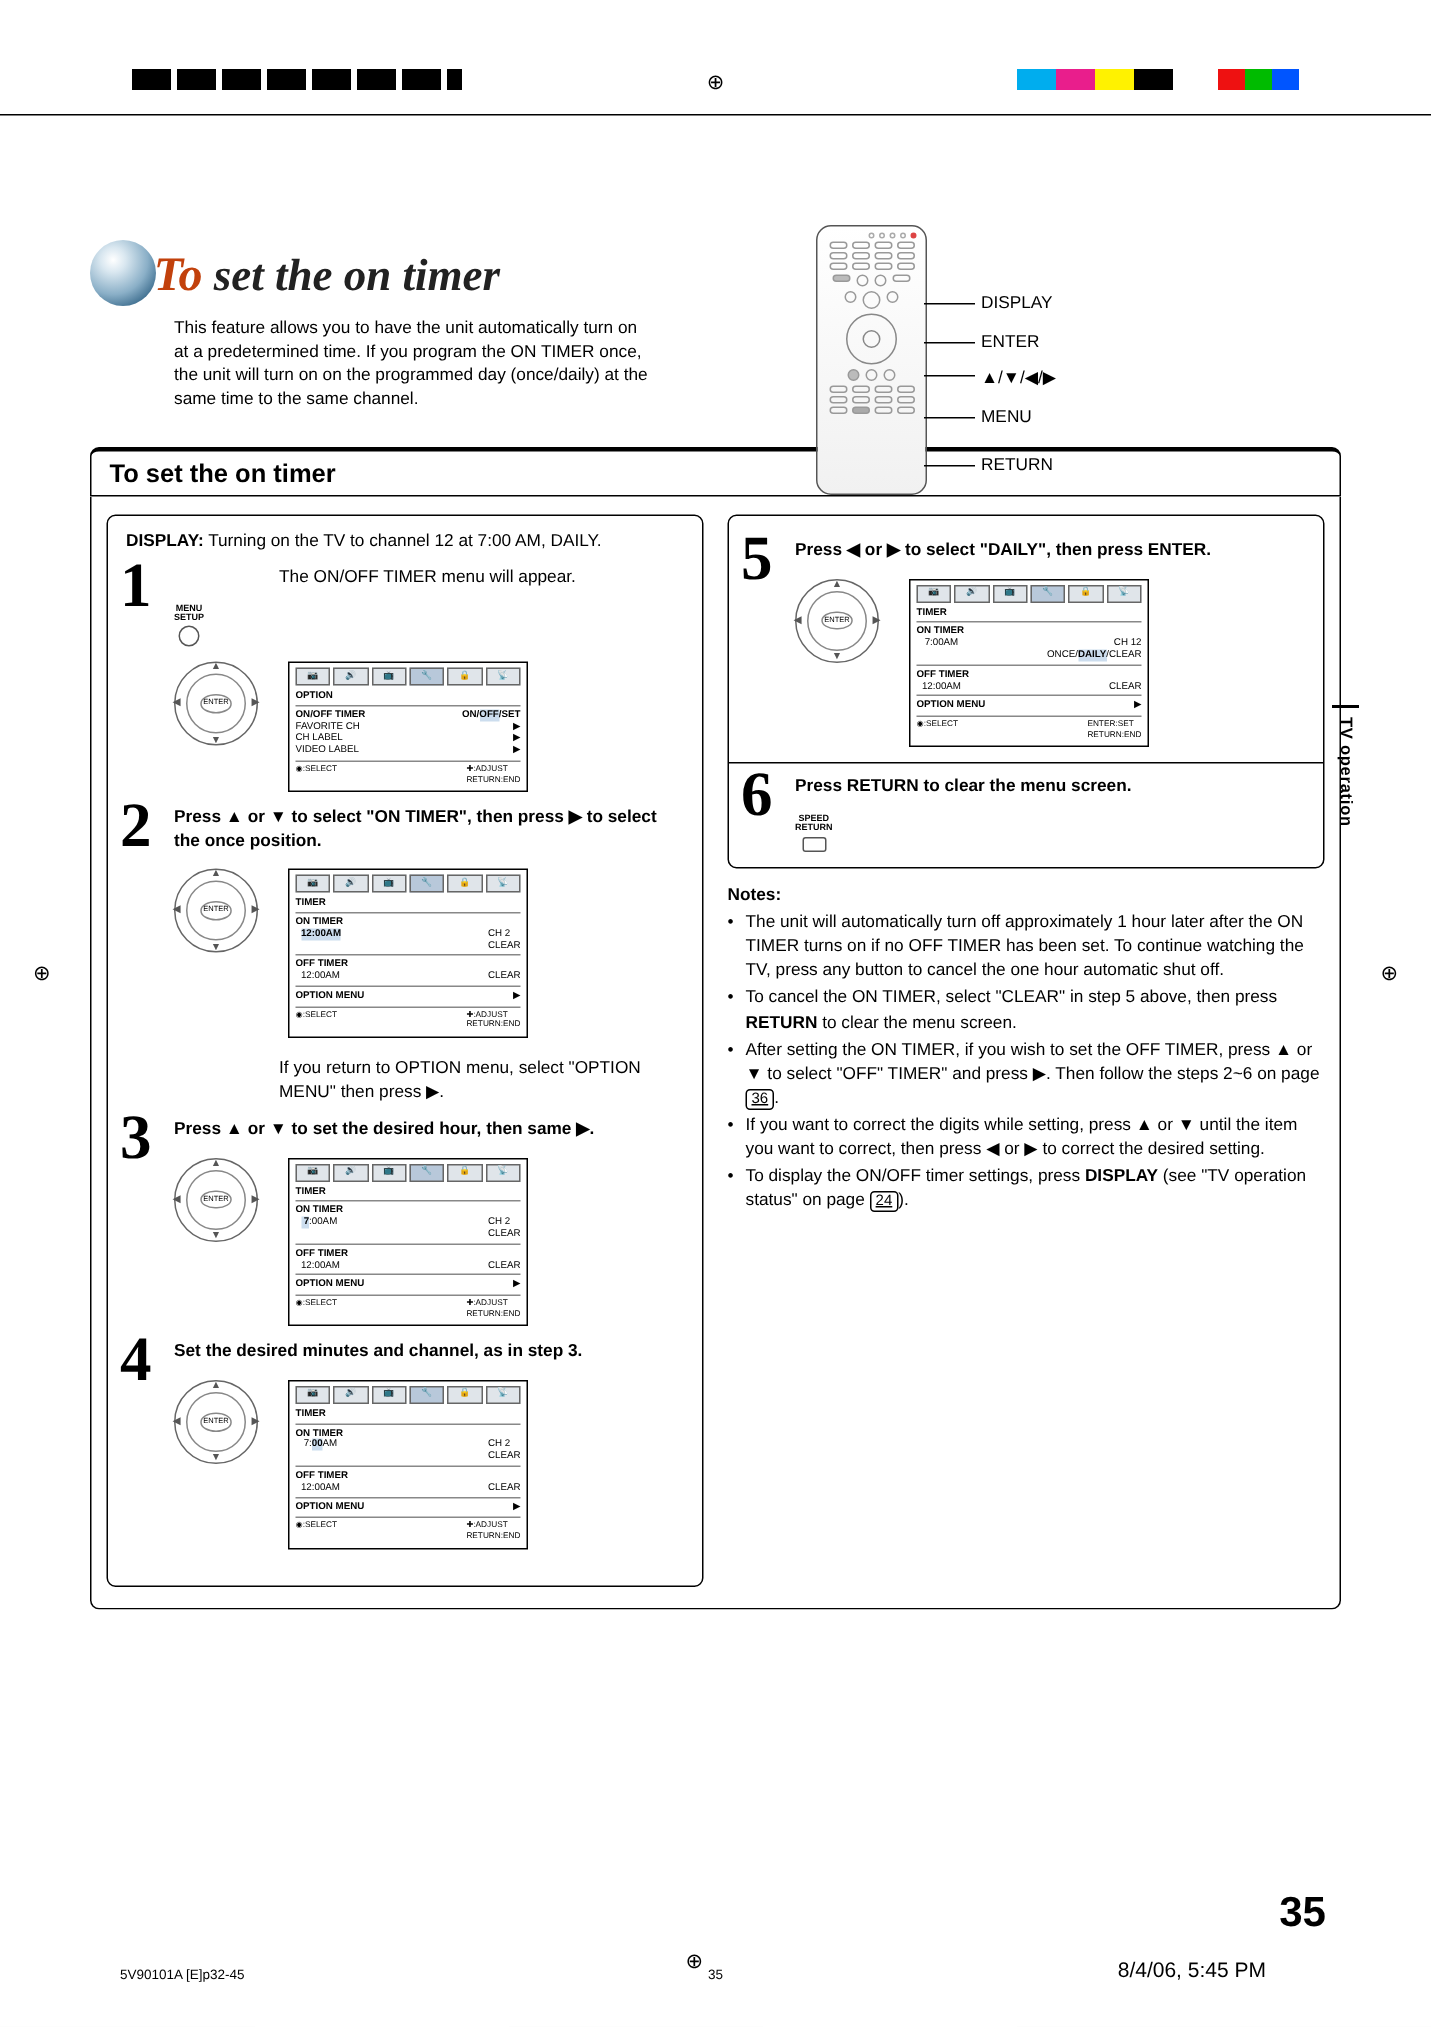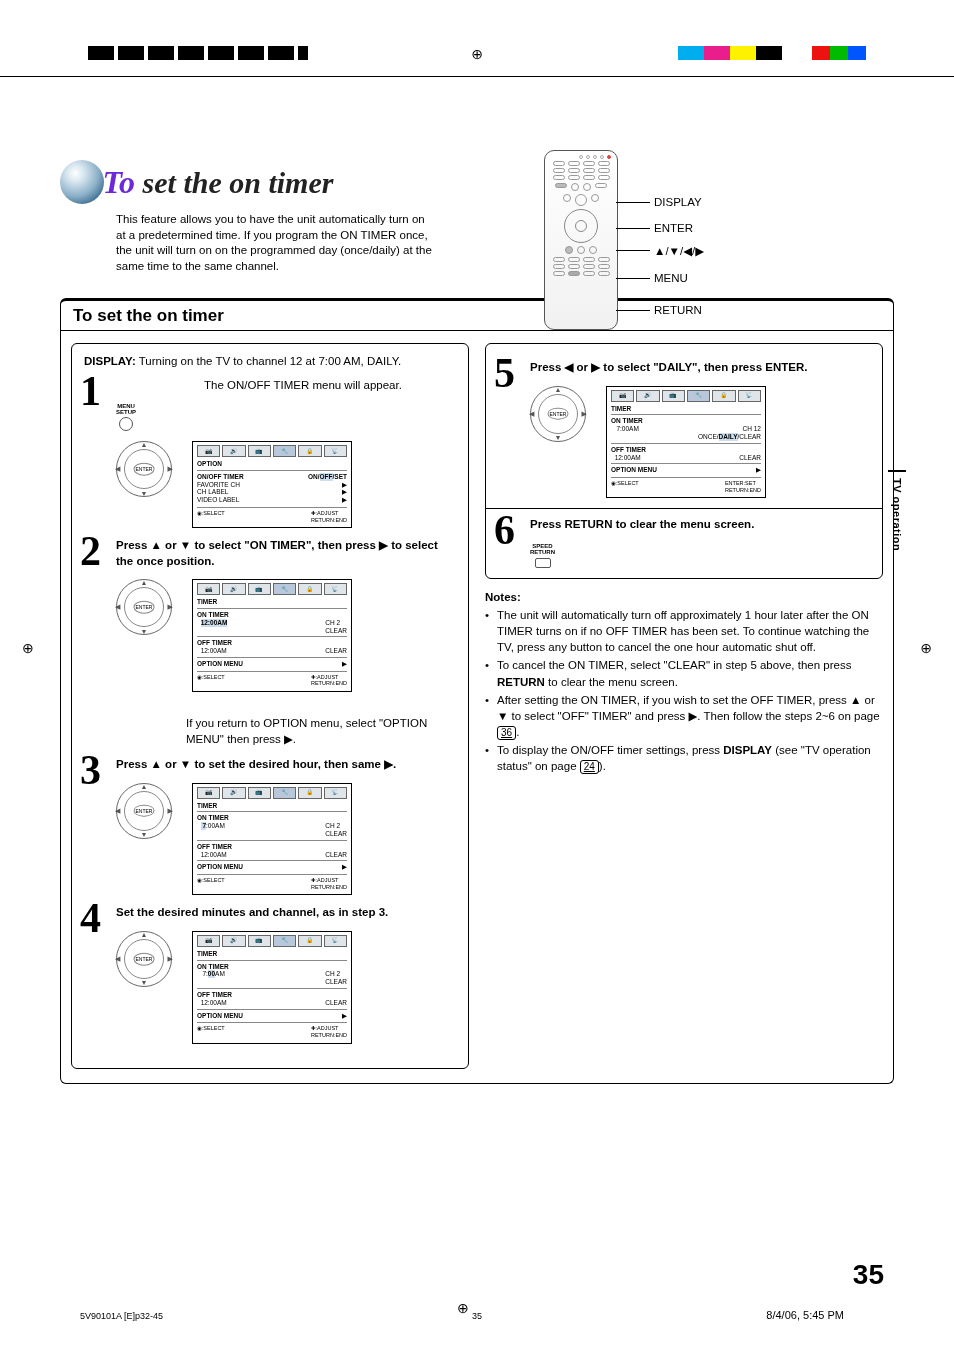--- a/index.html
+++ b/index.html
@@ -29,21 +29,21 @@
   .sidecross.right { right: 22px; }
   
   .content { position: relative; padding-top: 120px; }
   
   .sphere {
     width: 44px; height: 44px; border-radius: 50%;
     background: radial-gradient(circle at 35% 30%, #fff 0%, #d9e7f0 20%, #8aafc7 55%, #3e6e8f 80%, #1f4a66 100%);
     display: inline-block; vertical-align: middle;
   }
   .title { display: inline-block; vertical-align: middle; margin-left: -6px; }
-  .title .to { font-style: italic; font-family: "Times New Roman", serif; font-size: 32px; font-weight: bold; color: #6d28d9; }
+  .title .to { font-style: italic; font-family: "Times New Roman", serif; font-size: 32px; font-weight: bold; color: #c2410c; }
   .title .rest { font-style: italic; font-family: "Times New Roman", serif; font-size: 30px; font-weight: bold; color: #222; }
   .intro { font-size: 11.5px; line-height: 1.35; margin: 8px 0 0 56px; max-width: 320px; }
   
   .remote-area { position: absolute; right: 100px; top: 110px; width: 250px; height: 200px; }
   .remote {
     width: 74px; height: 180px; border: 1.5px solid #555; border-radius: 10px;
     background: linear-gradient(#fff,#f1f1f1); position: absolute; left: 0; top: 0;
     padding: 4px 6px;
   }
   .remote .led-row { display:flex; justify-content:flex-end; gap:3px; margin-bottom:2px;}
@@ -114,21 +114,21 @@
   .side-tab {
     position: absolute; right: 48px; top: 470px;
     writing-mode: vertical-rl; text-orientation: mixed;
     font-size: 11px; font-weight: bold; letter-spacing: .5px;
     border-top: 2px solid #000; padding: 6px 3px 6px;
   }
   
   .page-num { position: absolute; right: 70px; bottom: 60px; font-size: 28px; font-weight: bold;}
   .foot-left { position:absolute; left: 80px; bottom: 30px; font-size: 9px; }
   .foot-center { position:absolute; left: 50%; transform:translateX(-50%); bottom: 30px; font-size: 9px;}
-  .foot-right { position:absolute; right: 110px; bottom: 30px; font-size: 11px;}
+  .foot-right { position:absolute; right: 110px; bottom: 30px; font-size: 14px;}
   .cross-bottom { position:absolute; bottom: 34px; left:50%; transform:translateX(-20px); font-size:14px; font-family:serif;}
 </style>
 </head>
 <body>
 
 <div class="page">
 
   <div class="blackbar"></div>
   <div class="colorbar">
     <span style="background:#00adee"></span>
@@ -234,21 +234,21 @@
       <div class="two-col">
 
         <div class="lcol">
           <div class="inner">
             <div class="example-line">
               <b>DISPLAY:</b><span> Turning on the TV to channel 12 at 7:00 AM, DAILY.</span>
             </div>
 
             <div class="step">
               <div class="num">1</div>
-              <div class="sub" style="margin-left:88px">The ON/OFF TIMER menu will appear.</div>
+              <div class="sub" style="margin-left:70px">The ON/OFF TIMER menu will appear.</div>
               <div class="fig-row">
                 <div class="menu-setup">
                   <div style="white-space:pre">MENU
 SETUP</div>
                   <div class="circ"></div>
                 </div>
               </div>
               <div class="fig-row">
                 <div class="dpad-icon">
                   <div class="ring"></div>
@@ -339,21 +339,21 @@
                   <div class="row">
                       <b>OPTION MENU</b>
                       <span>▶</span>
                     </div>
                   <div class="foot">
                       <span>◉:SELECT</span>
                       <span><span>✚:ADJUST</span><br><span>RETURN:END</span></span>
                     </div>
                 </div>
               </div>
-              <div class="sub" style="margin-left:70px; margin-top:24px;">If you return to OPTION menu, select "OPTION MENU" then press ▶.</div>
+              <div class="sub" style="margin-left:70px; margin-top:13px;">If you return to OPTION menu, select "OPTION MENU" then press ▶.</div>
             </div>
 
             <div class="step">
               <div class="num">3</div>
               <div class="body">Press ▲ or ▼ to set the desired hour, then same ▶.</div>
               <div class="fig-row">
                 <div class="dpad-icon">
                   <div class="ring"></div>
                     <div class="ring2"></div>
                     <div class="enter">ENTER</div>
@@ -534,20 +534,21 @@
               </div>
             </div>
           </div>
 
           <div class="notes">
             <b>Notes:</b>
             <ul>
               <li>The unit will automatically turn off approximately 1 hour later after the ON TIMER turns on if no OFF TIMER has been set. To continue watching the TV, press any button to cancel the one hour automatic shut off.</li>
               <li>To cancel the ON TIMER, select "CLEAR" in step 5 above, then press <b>RETURN</b> to clear the menu screen.</li>
               <li>After setting the ON TIMER, if you wish to set the OFF TIMER, press ▲ or ▼ to select "OFF" TIMER" and press ▶. Then follow the steps 2~6 on page <span class="pgref">36</span>.</li>
+              <li>If you want to correct the digits while setting, press ▲ or ▼ until the item you want to correct, then press ◀ or ▶ to correct the desired setting.</li>
               <li>To display the ON/OFF timer settings, press <b>DISPLAY</b> (see "TV operation status" on page <span class="pgref">24</span>).</li>
             </ul>
           </div>
         </div>
       </div>
     </div>
   </div>
 
   <div class="side-tab">TV operation</div>
 

